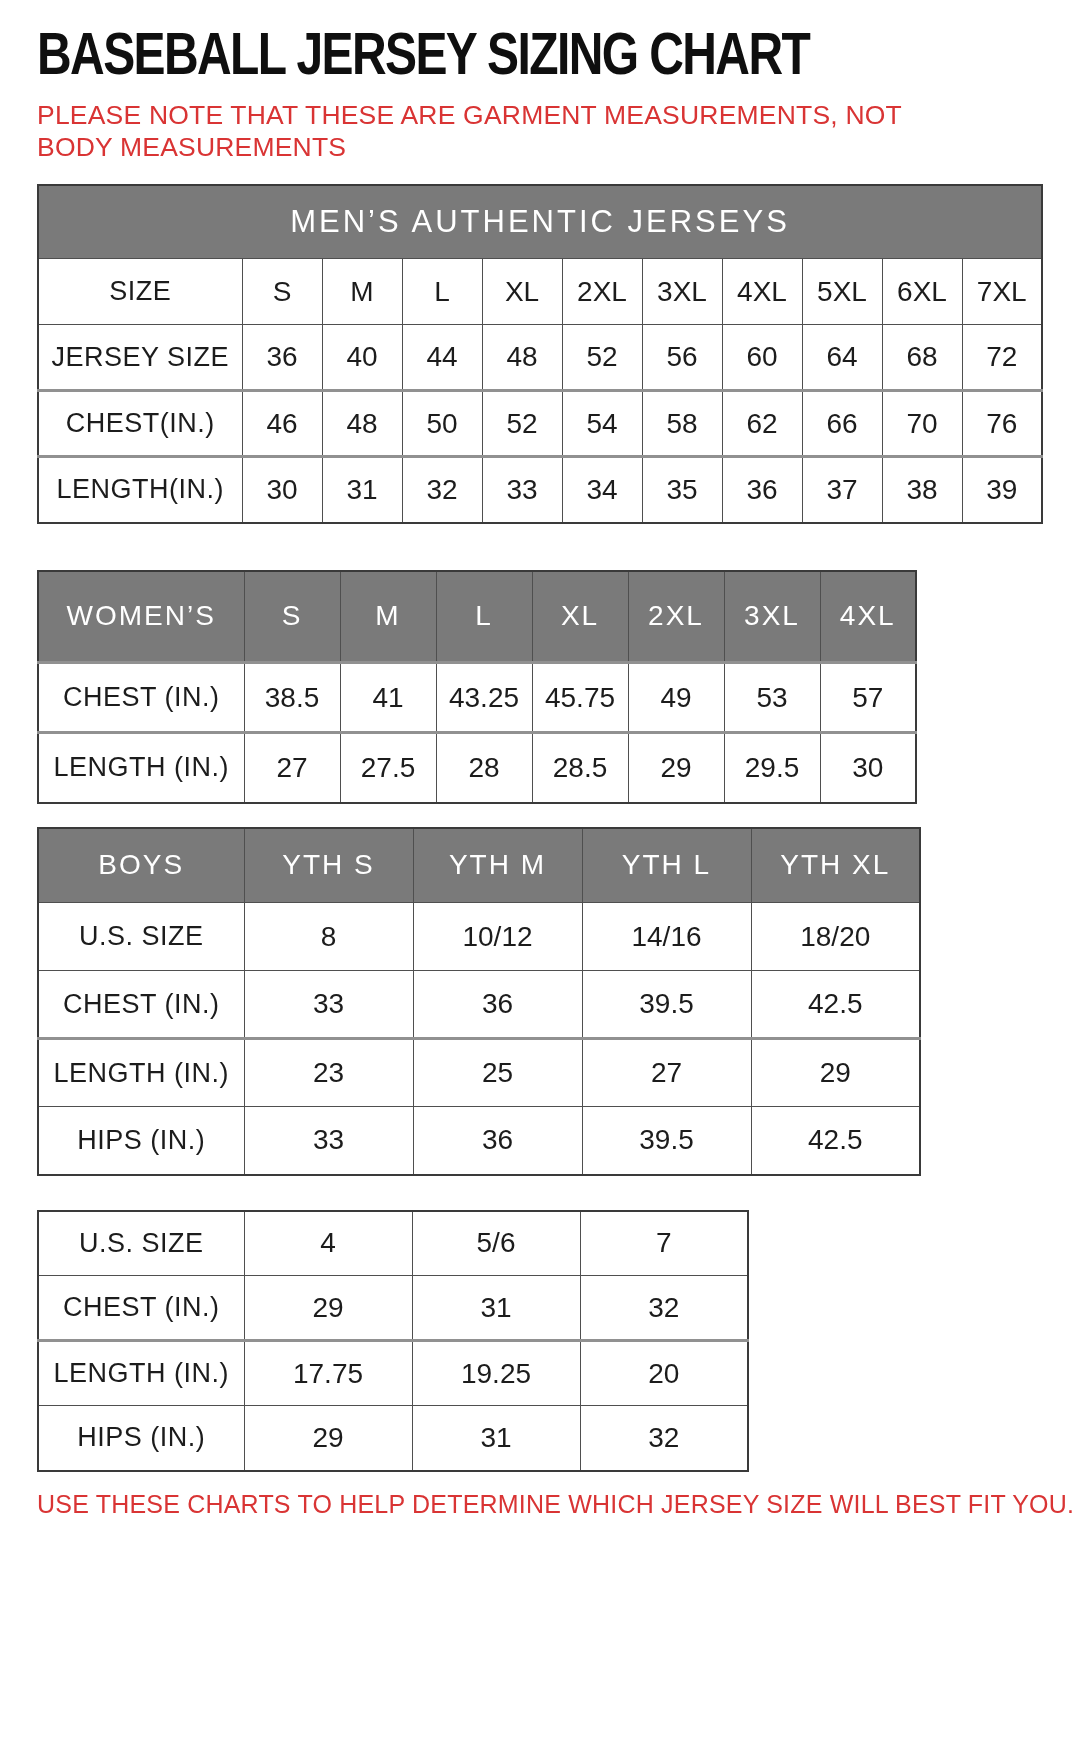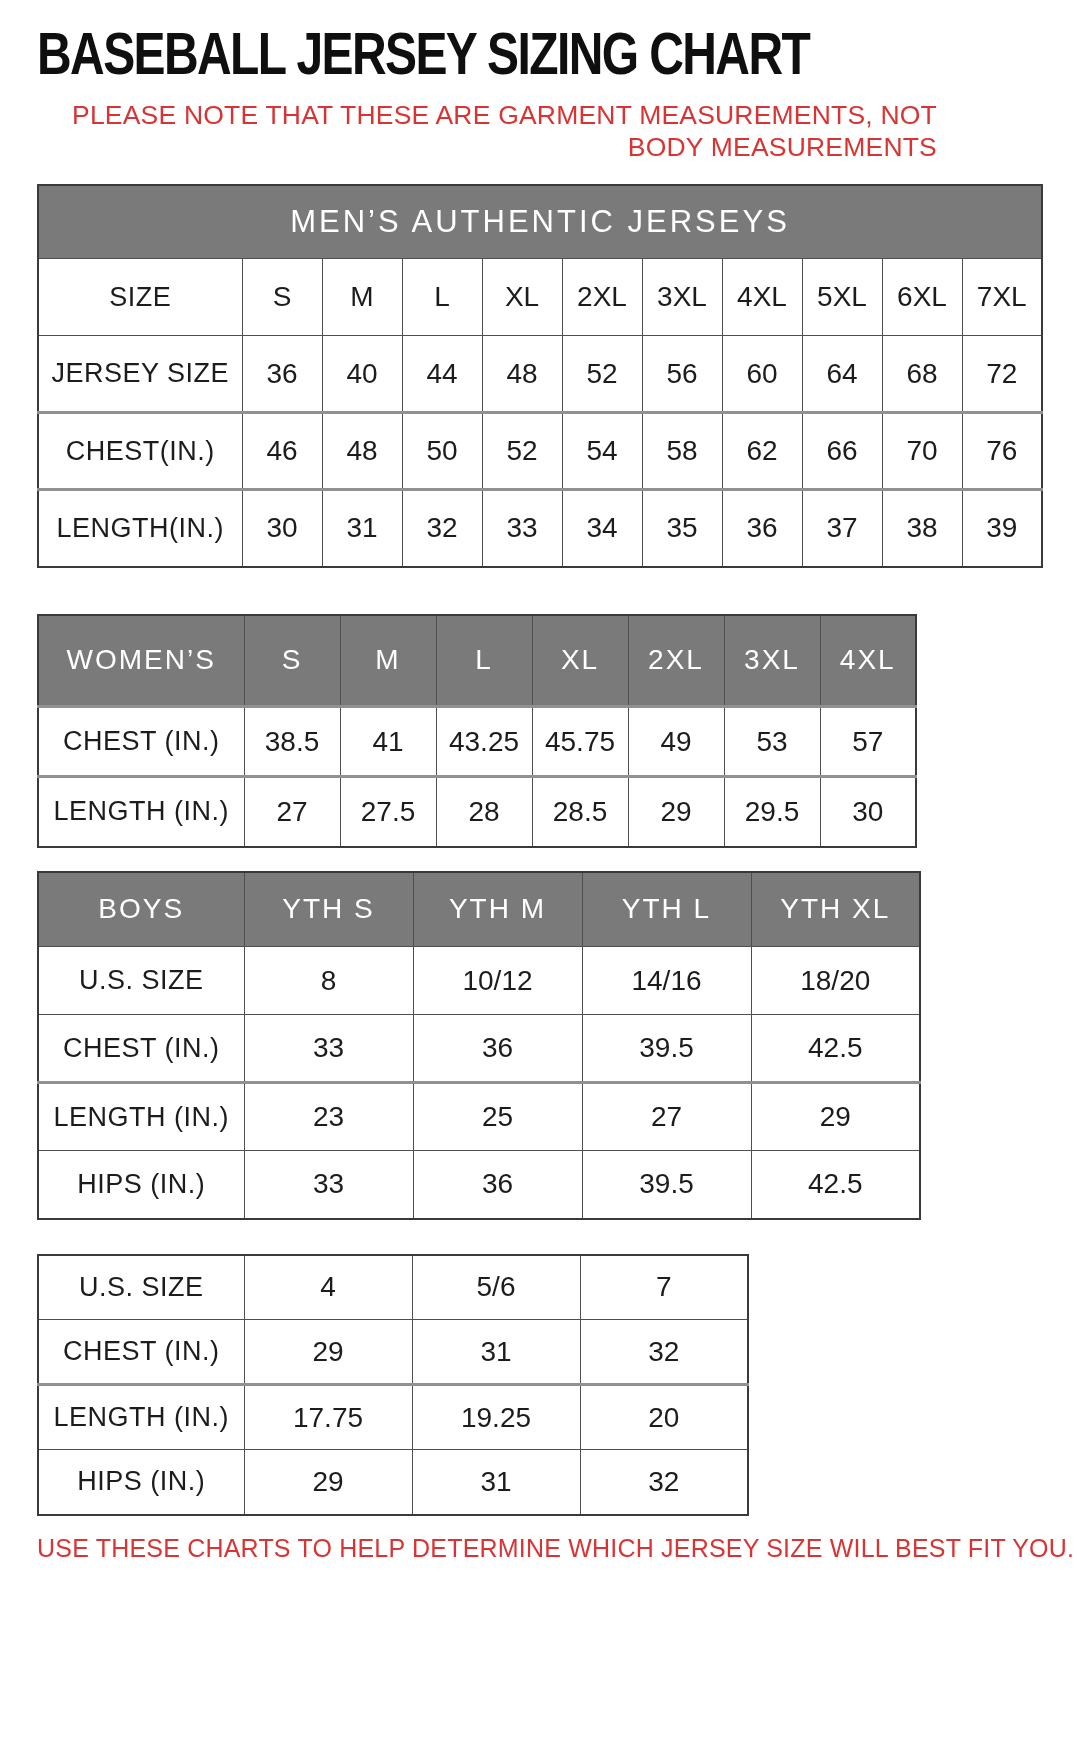--- a/index.html
+++ b/index.html
@@ -19,21 +19,21 @@
     overflow:hidden;
   }
   .page{padding:24px 0 0 37px;}
   .title{
     margin:0;color:var(--title_black);
     font-size:60px;font-weight:bold;letter-spacing:-2px;line-height:1.0;
     white-space:nowrap;transform:scaleX(0.80);transform-origin:0 0;
   }
   .note{
     margin:16px 0 0 0;max-width:900px;
-    color:var(--note_red);font-size:26.5px;line-height:1.2;letter-spacing:0.2px;text-align:right;
+    color:var(--note_red);font-size:26.5px;line-height:1.2;letter-spacing:0.2px;
   }
   table.tbl{
     border-collapse:collapse;table-layout:fixed;
     border:2px solid #3a3a3a;
   }
   .tbl th,.tbl td{
     border:1px solid var(--grid_border);
     text-align:center;vertical-align:middle;
     font-weight:normal;padding:0;
   }
@@ -42,21 +42,21 @@
     font-size:31px;letter-spacing:3px;
   }
   .ghead th{
     background:var(--header_gray);color:var(--header_text);
     font-size:28px;letter-spacing:2px;
   }
   .rlabel{font-size:27px;white-space:pre-line;letter-spacing:0.5px;line-height:1.15;}
   .val{font-size:28px;}
   .sep>td,.sep>th{border-top:3px solid var(--sep_gray);}
   .mens{margin-top:20px;}
-  .mens tr{height:77px;}
+  .mens tr{height:66px;}
   .mens tr.brow{height:74px;}
   .womens{margin-top:46px;}
   .womens tr{height:70px;}
   .womens tr.ghead{height:92px;}
   .boys{margin-top:23px;}
   .boys tr{height:68px;}
   .boys tr.ghead{height:75px;}
   .pre{margin-top:34px;}
   .pre tr{height:65px;}
   .pre tr.ghead{height:75px;}

